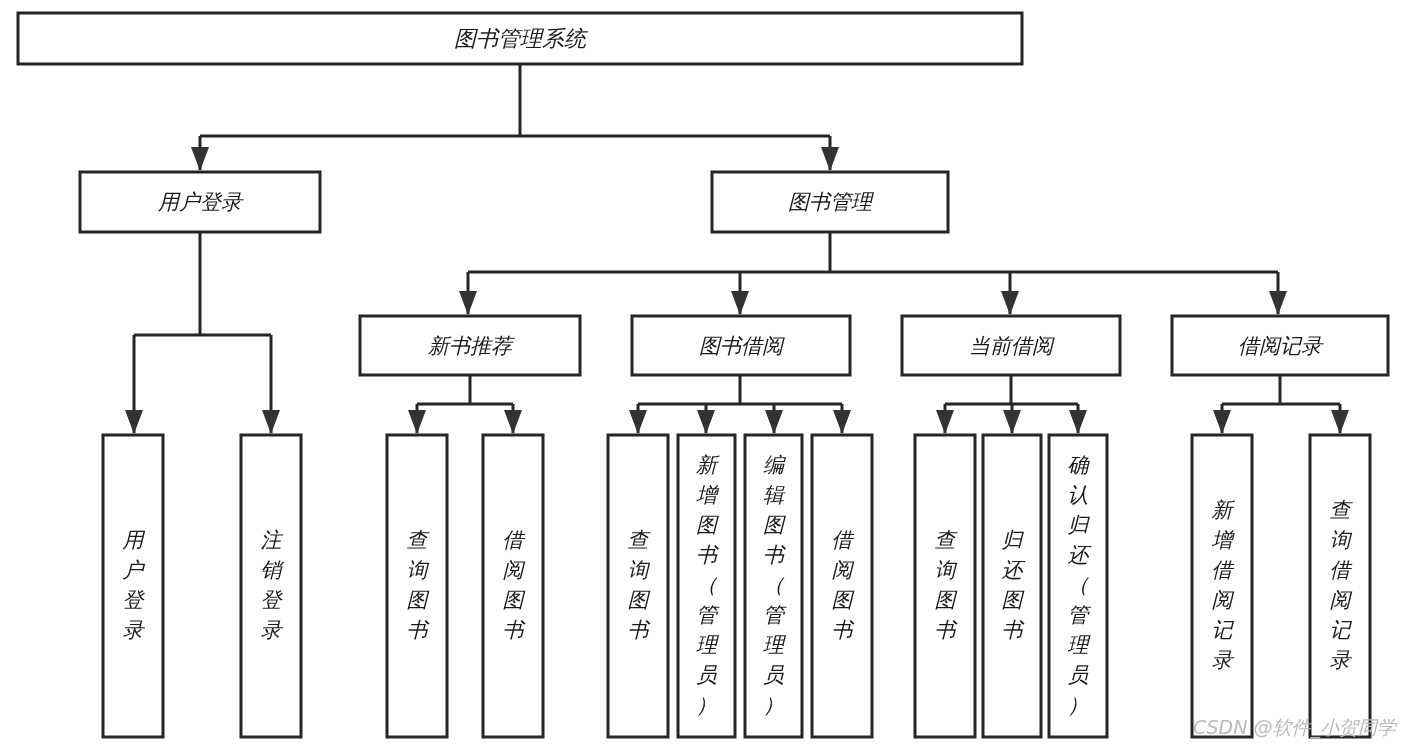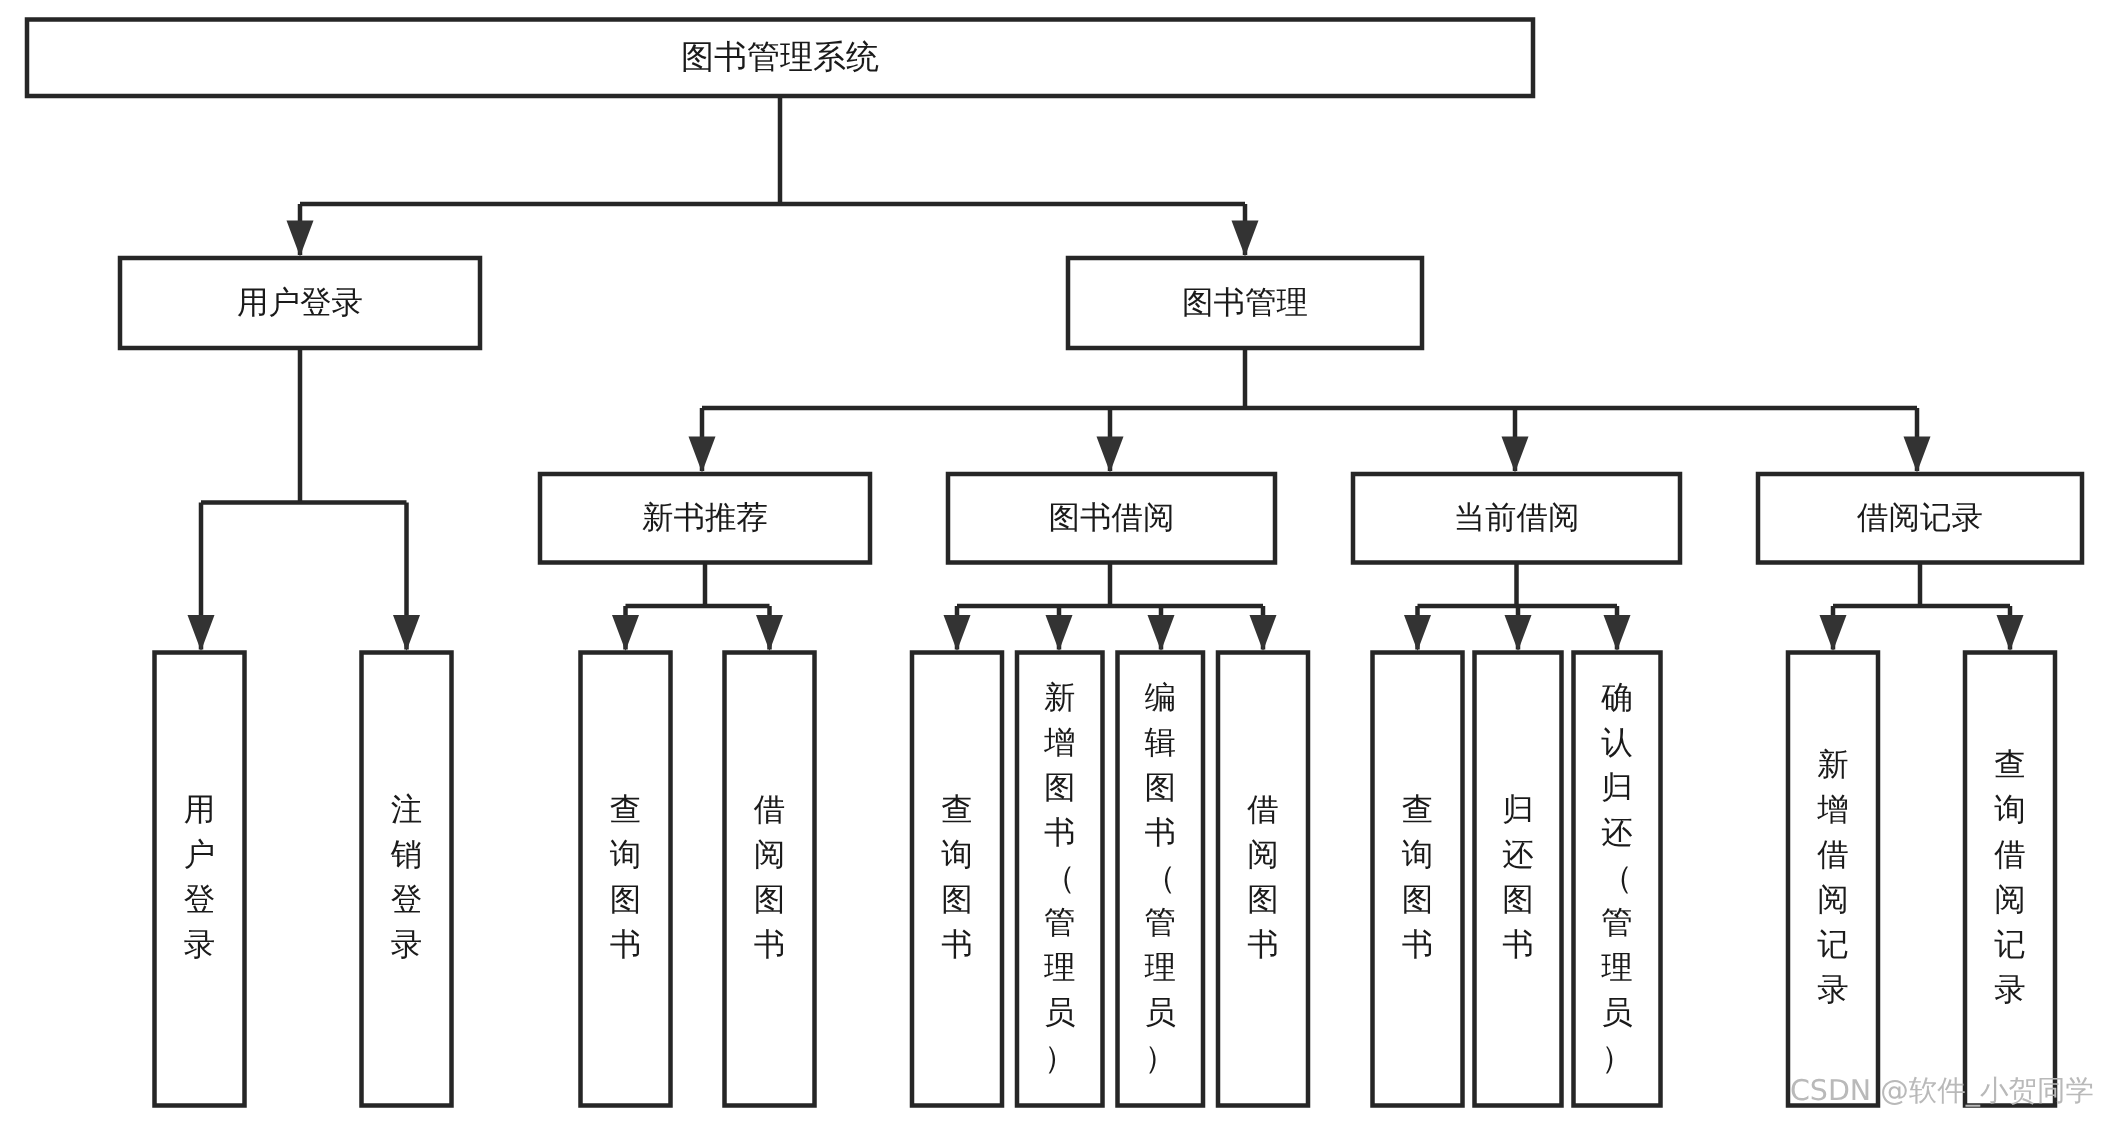--- a/index.html
+++ b/index.html
@@ -12,20 +12,21 @@
     width: 1405px;
     height: 747px;
     overflow: hidden;
     font-family: "DejaVu Sans", "Liberation Sans", sans-serif;
   }
   #diagram-root {
     position: relative;
     width: 1405px;
     height: 530px;
     background: #ffffff;
+    font-style: italic;
   }
   svg.diagram-canvas {
     display: block;
     width: 1405px;
     height: 747px;
   }
   .node-box {
     fill: #ffffff;
     stroke: #262626;
     stroke-width: 3;

